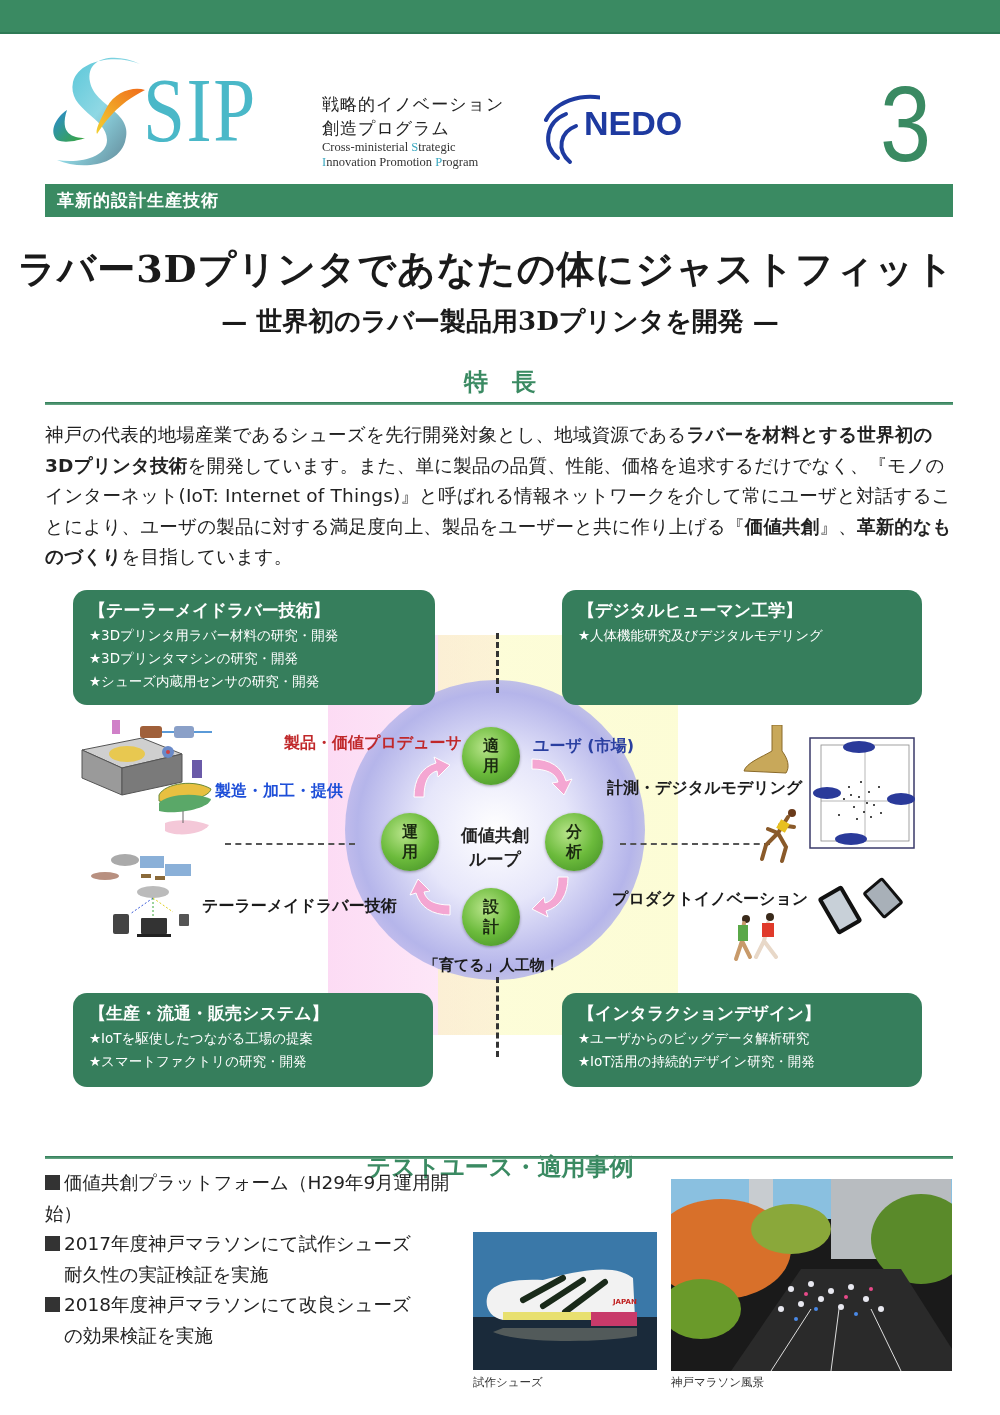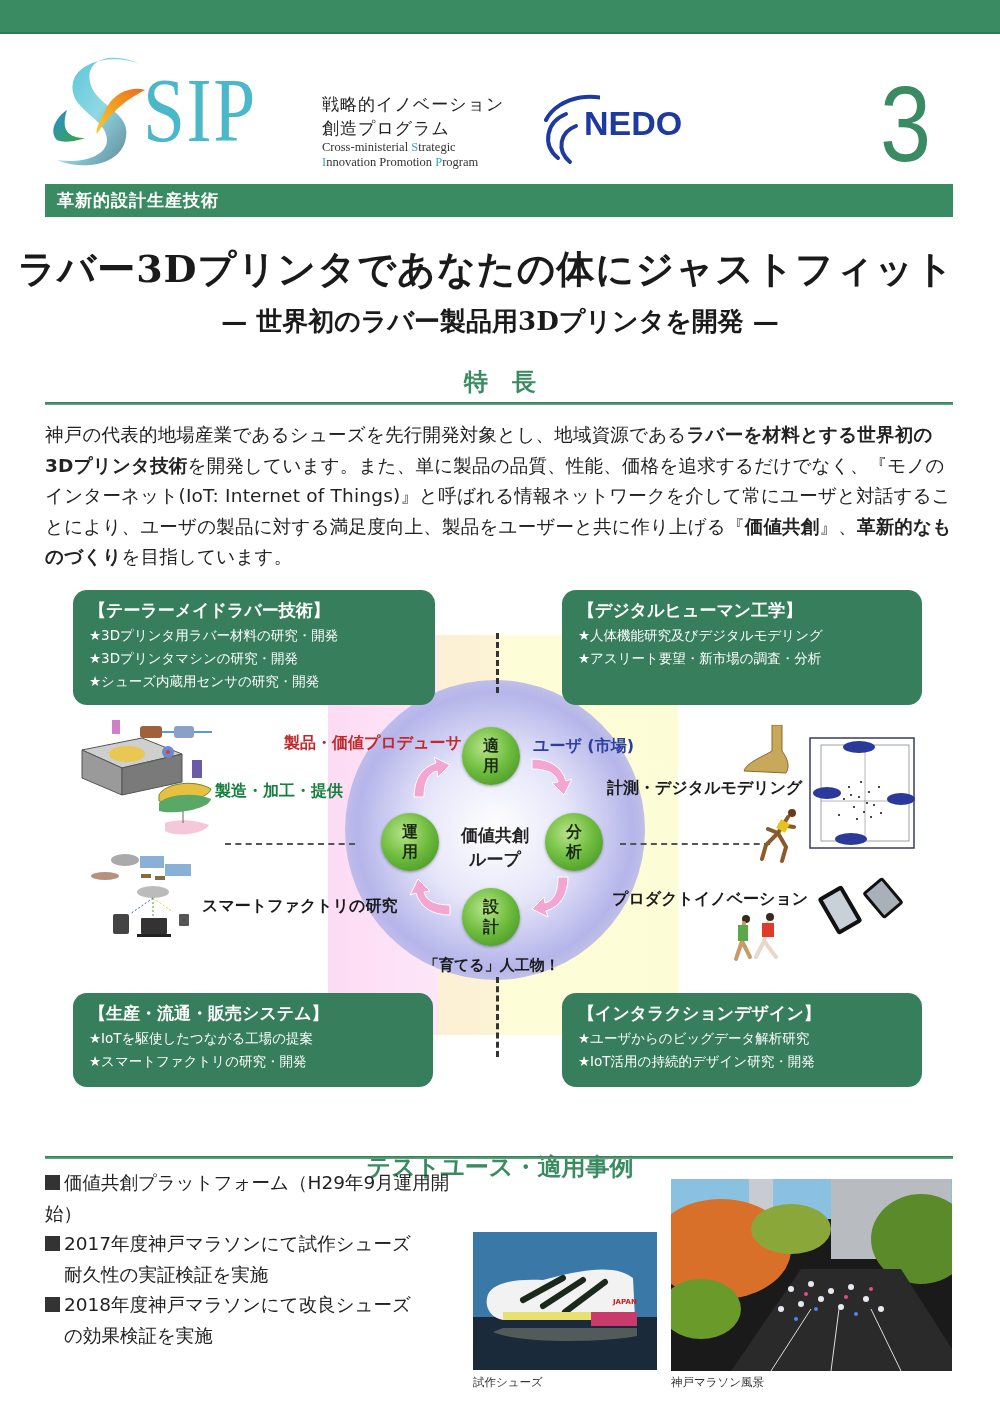--- a/index.html
+++ b/index.html
@@ -47,21 +47,21 @@
   .node { position: absolute; width: 58px; height: 58px; border-radius: 50%; background: radial-gradient(circle at 40% 35%, #b8e48a 0%, #6cbb3c 50%, #3e8a22 100%); box-shadow: 0 1px 3px rgba(0,0,0,0.35); color: #1a2a10; font-weight: bold; font-size: 16px; line-height: 20px; text-align: center; padding-top: 9px; }
   .node span { display: block; }
 
   .arrow { position: absolute; width: 44px; height: 44px; }
 
   .loop-center { position: absolute; left: 440px; top: 238px; width: 110px; text-align: center; font-weight: bold; font-size: 17px; line-height: 24px; color: #222; }
 
   .label { position: absolute; font-weight: bold; white-space: nowrap; }
   .lbl-producer { left: 284px; top: 148px; font-size: 16px; color: #c0282a; }
   .lbl-user { left: 533px; top: 151px; font-size: 16px; color: #2a3fa0; }
-  .lbl-mfg { left: 215px; top: 196px; font-size: 16px; color: #15803d; }
+  .lbl-mfg { left: 215px; top: 196px; font-size: 16px; color: #1d4ed8; }
   .lbl-measure { left: 607px; top: 193px; font-size: 16px; color: #1a1a1a; }
   .lbl-process { left: 202px; top: 311px; font-size: 16px; color: #1a1a1a; }
   .lbl-product { left: 612px; top: 304px; font-size: 16px; color: #1a1a1a; }
   .lbl-grow { left: 424px; top: 371px; font-size: 15px; color: #1a1a1a; }
 
   .illus { position: absolute; }
 
   .list { position: absolute; left: 45px; top: 1168px; width: 430px; font-size: 18.5px; line-height: 30.5px; color: #222; }
   .list .li-first { display: block; }
   .list .li-cont { display: block; padding-left: 19px; }
@@ -141,21 +141,20 @@
 
   <div class="green-box" style="left:73px;top:5px;width:362px;height:115px;">
     <div class="box-title">【テーラーメイドラバー技術】</div>
     <div class="box-item">★3Dプリンタ用ラバー材料の研究・開発</div>
     <div class="box-item">★3Dプリンタマシンの研究・開発</div>
     <div class="box-item">★シューズ内蔵用センサの研究・開発</div>
   </div>
   <div class="green-box" style="left:562px;top:5px;width:360px;height:115px;">
     <div class="box-title">【デジタルヒューマン工学】</div>
     <div class="box-item">★人体機能研究及びデジタルモデリング</div>
-    <div class="box-item">★アスリート要望・新市場の調査・分析</div>
   </div>
   <div class="green-box" style="left:73px;top:408px;width:360px;height:94px;">
     <div class="box-title">【生産・流通・販売システム】</div>
     <div class="box-item">★IoTを駆使したつながる工場の提案</div>
     <div class="box-item">★スマートファクトリの研究・開発</div>
   </div>
   <div class="green-box" style="left:562px;top:408px;width:360px;height:94px;">
     <div class="box-title">【インタラクションデザイン】</div>
     <div class="box-item">★ユーザからのビッグデータ解析研究</div>
     <div class="box-item">★IoT活用の持続的デザイン研究・開発</div>
@@ -193,21 +192,21 @@
 
   <div class="loop-center">
     <div>価値共創</div>
     <div>ループ</div>
   </div>
 
   <div class="label lbl-producer">製品・価値プロデューサ</div>
   <div class="label lbl-user">ユーザ (市場)</div>
   <div class="label lbl-mfg">製造・加工・提供</div>
   <div class="label lbl-measure">計測・デジタルモデリング</div>
-  <div class="label lbl-process">スマートファクトリの研究</div>
+  <div class="label lbl-process">テーラーメイドラバー技術</div>
   <div class="label lbl-product">プロダクトイノベーション</div>
   <div class="label lbl-grow">「育てる」人工物！</div>
 
   <svg class="illus" style="left:72px;top:135px;" width="140" height="90" viewBox="0 0 140 90">
     <polygon points="10,30 70,18 110,34 50,48" fill="#cfcfcf" stroke="#555"></polygon>
     <polygon points="10,30 50,48 50,75 10,58" fill="#9a9a9a" stroke="#555"></polygon>
     <polygon points="50,48 110,34 110,62 50,75" fill="#7a7a7a" stroke="#555"></polygon>
     <ellipse cx="55" cy="34" rx="18" ry="8" fill="#e8c850"></ellipse>
     <rect x="40" y="0" width="8" height="14" fill="#d080c8"></rect>
     <rect x="120" y="40" width="10" height="18" fill="#6a5aa8"></rect>

